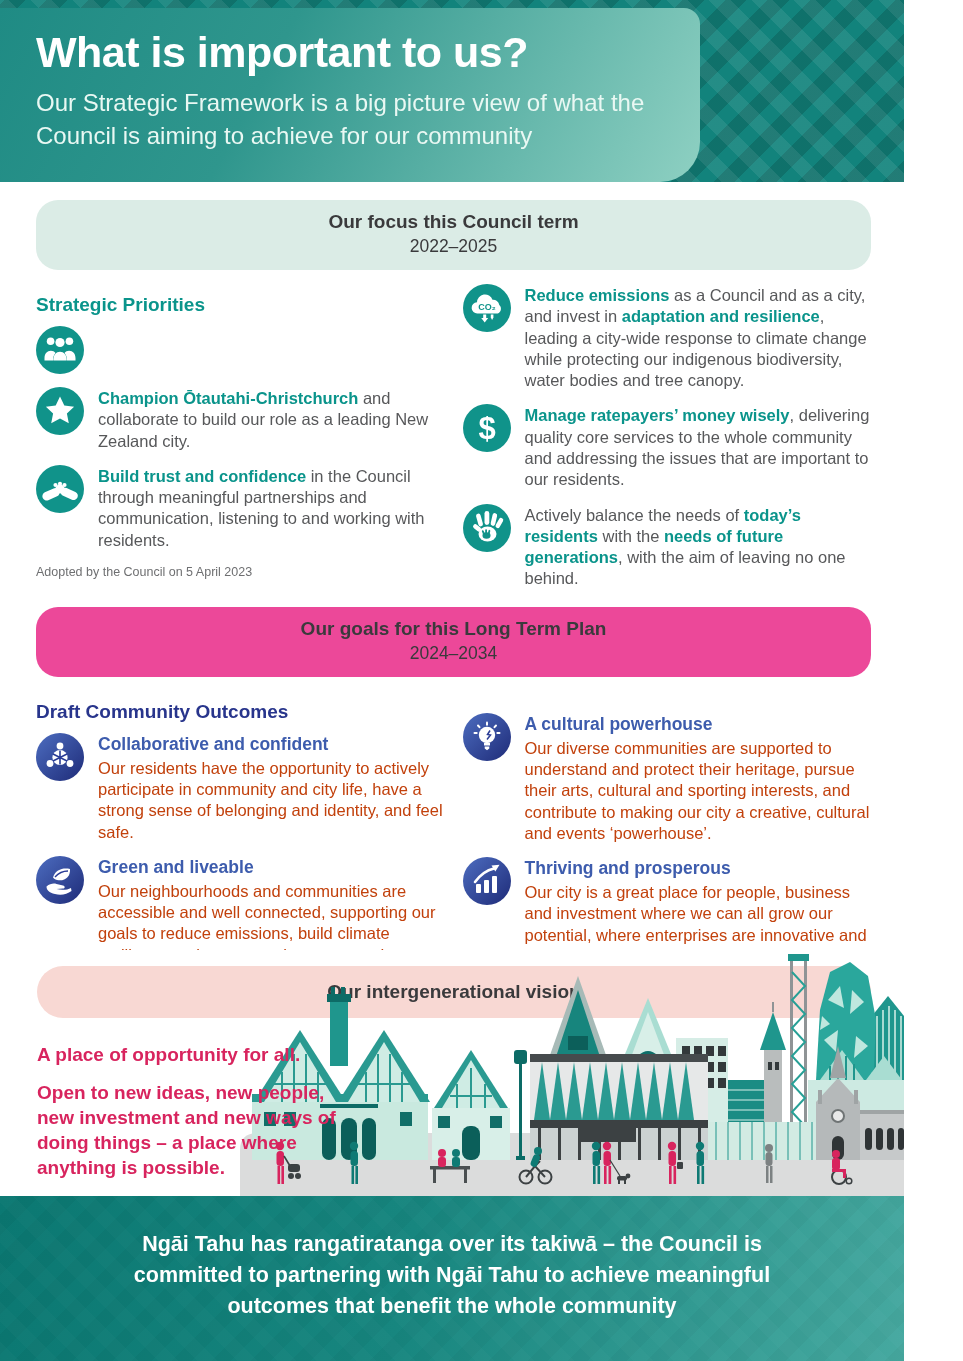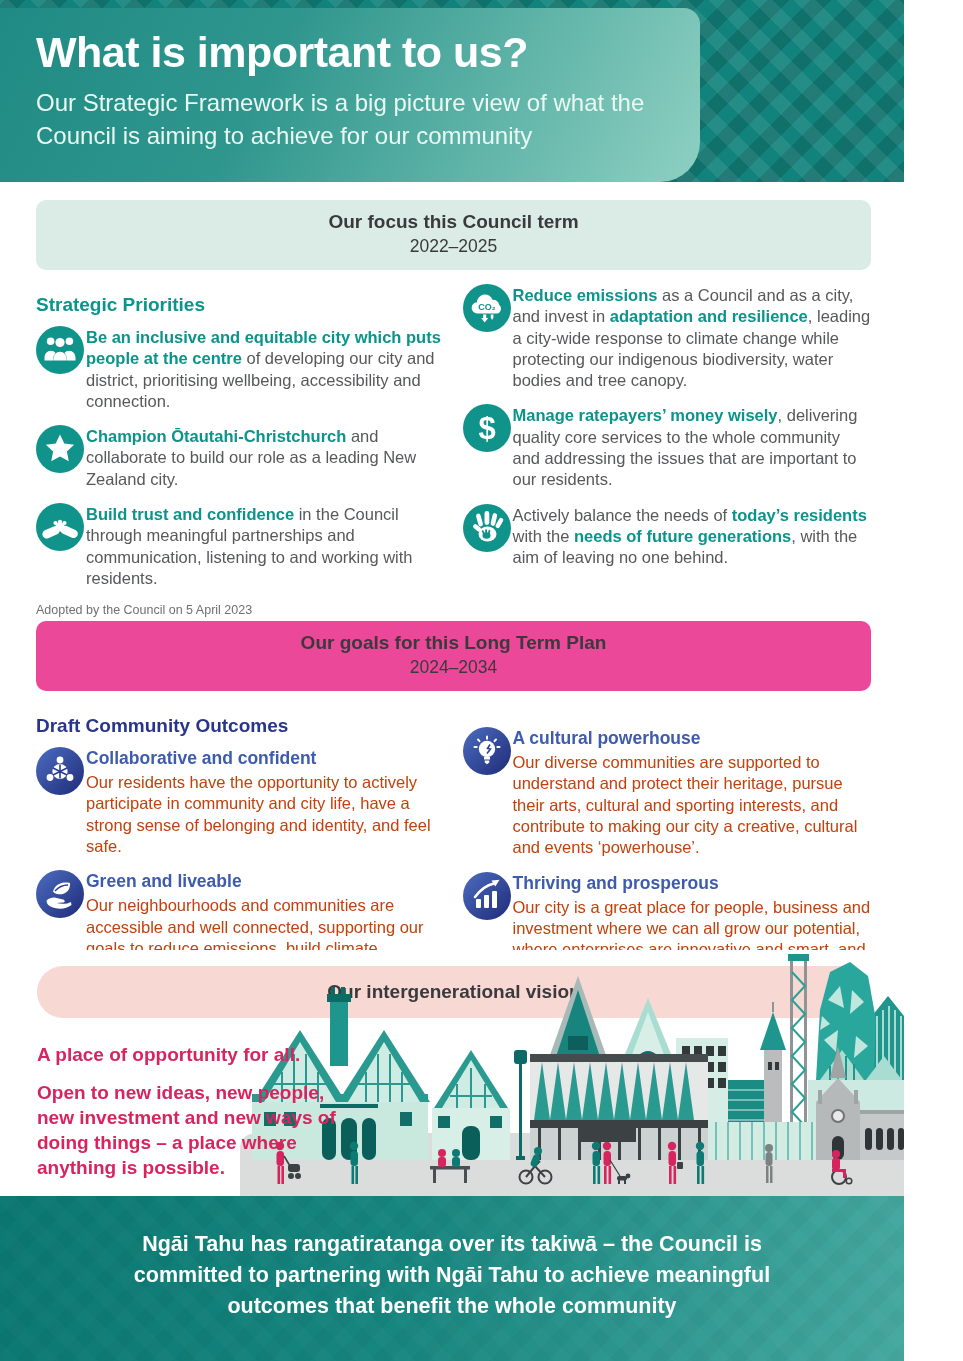--- a/index.html
+++ b/index.html
@@ -14,34 +14,34 @@
       repeating-linear-gradient(45deg, rgba(255,255,255,.08) 0 15px, rgba(0,0,0,0) 15px 30px),
       repeating-linear-gradient(-45deg, rgba(0,0,0,.14) 0 15px, rgba(0,0,0,0) 15px 30px);}
   .header-card{position:absolute;left:0;top:8px;width:700px;height:174px;box-sizing:border-box;
     padding:20px 0 0 36px;border-radius:0 16px 40px 0;
     background:linear-gradient(118deg,#1f8b84 0%,#2f968d 38%,#8ed0c2 100%);}
   .header-title{margin:0;font-size:43px;font-weight:700;color:#ffffff;letter-spacing:-.5px;}
   .header-sub{margin:10px 0 0;font-size:24px;line-height:1.36;color:#e9f8f3;max-width:610px;}
 
   
   .main{padding:18px 33px 0 36px;}
-  .band{border-radius:10px;text-align:center;padding:11px 10px 13px;}
+  .band{border-radius:22px;text-align:center;padding:11px 10px 13px;}
   .band.mint{background:#dbece6;}
   .band.blue{background:#ec4899;}
   .band.pink{background:#f8d8d3;border-radius:26px;}
   .band-title{font-size:19px;font-weight:700;color:#3a3a3c;}
   .band-sub{font-size:17.5px;color:#3a3a3c;margin-top:3px;}
 
   
   .cols{display:flex;gap:18px;margin-top:14px;}
   .col{flex:1;min-width:0;}
   .sec-heading{font-size:19px;font-weight:700;margin:10px 0 10px;}
   .sec-heading.teal{color:#0a948b;}
   .sec-heading.navy{color:#28358c;}
-  .item{display:flex;gap:2px;margin-bottom:13px;align-items:flex-start;}
+  .item{display:flex;gap:14px;margin-bottom:13px;align-items:flex-start;}
   .icon{flex:0 0 48px;width:48px;height:48px;}
   .icon svg{display:block;}
   .rich{font-size:16.5px;color:#57585a;line-height:1.29;padding-top:1px;}
   .rich .em{color:#0a948b;font-weight:700;}
   .outcome-text{padding-top:1px;min-width:0;}
   .outcome-title{font-size:17.5px;font-weight:700;color:#3d5cad;margin:0 0 3px;}
   .outcome-body{font-size:16.5px;color:#c2410c;line-height:1.29;}
   .footnote{font-size:12.5px;color:#6e6f71;margin:14px 0 0;}
   .pad-top{padding-top:22px;}
 
@@ -93,21 +93,20 @@
               <g fill="#fff">
                 <circle cx="24" cy="16.5" r="4.6"></circle>
                   <circle cx="14.6" cy="15.2" r="3.8"></circle>
                   <circle cx="33.4" cy="15.2" r="3.8"></circle>
                 <path d="M8.5 32c0-4.3 2.7-7.3 6.4-7.3 1.9 0 3.5.8 4.6 2.2-1.5 1.7-2.5 4.1-2.5 6.6v.9H8.5z"></path>
                 <path d="M39.5 32c0-4.3-2.7-7.3-6.4-7.3-1.9 0-3.5.8-4.6 2.2 1.5 1.7 2.5 4.1 2.5 6.6v.9h8.5z"></path>
                 <path d="M17.3 34.5v-1c0-4.4 2.9-7.8 6.7-7.8s6.7 3.4 6.7 7.8v1z"></path>
               </g>
               </svg>
           </span>
-          <div class="rich"><span class="em">Be an inclusive and equitable city which puts people at the centre</span><span> of developing our city and district, prioritising wellbeing, accessibility and connection.</span></div>
         </div>
 
         <div class="item">
           <span class="icon">
             <svg viewBox="0 0 48 48" width="48" height="48">
                 <circle cx="24" cy="24" r="24" fill="#10938a"></circle>
               <path fill="#fff" d="M24 9.5l4.3 8.9 9.8 1.3-7.2 6.8 1.9 9.7L24 31.5l-8.8 4.7 1.9-9.7-7.2-6.8 9.8-1.3z"></path>
               </svg>
           </span>
           <div class="rich"><span class="em">Champion Ōtautahi-Christchurch</span><span> and collaborate to build our role as a leading New Zealand city.</span></div>

